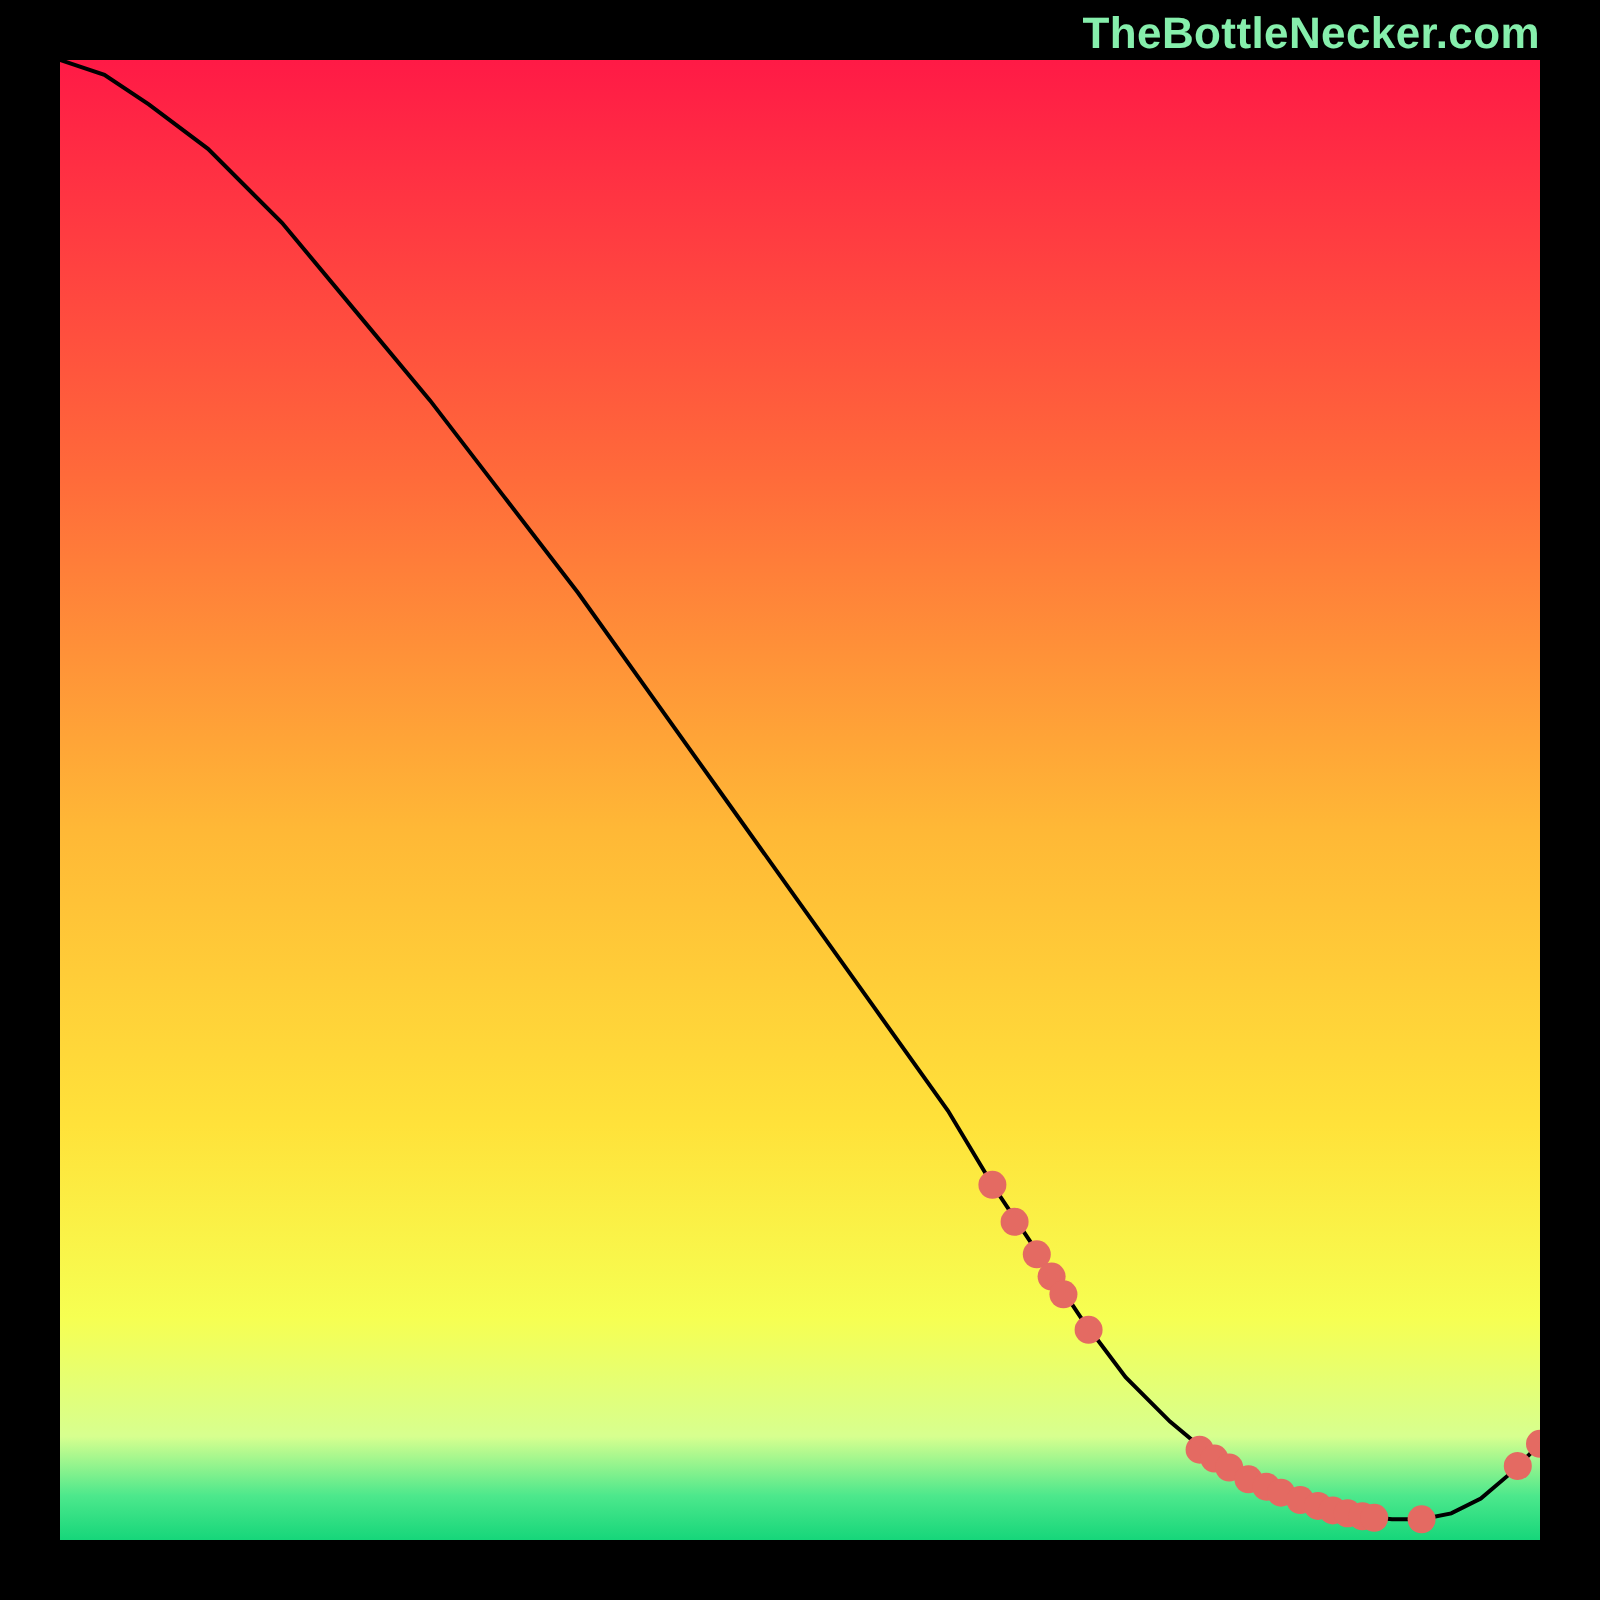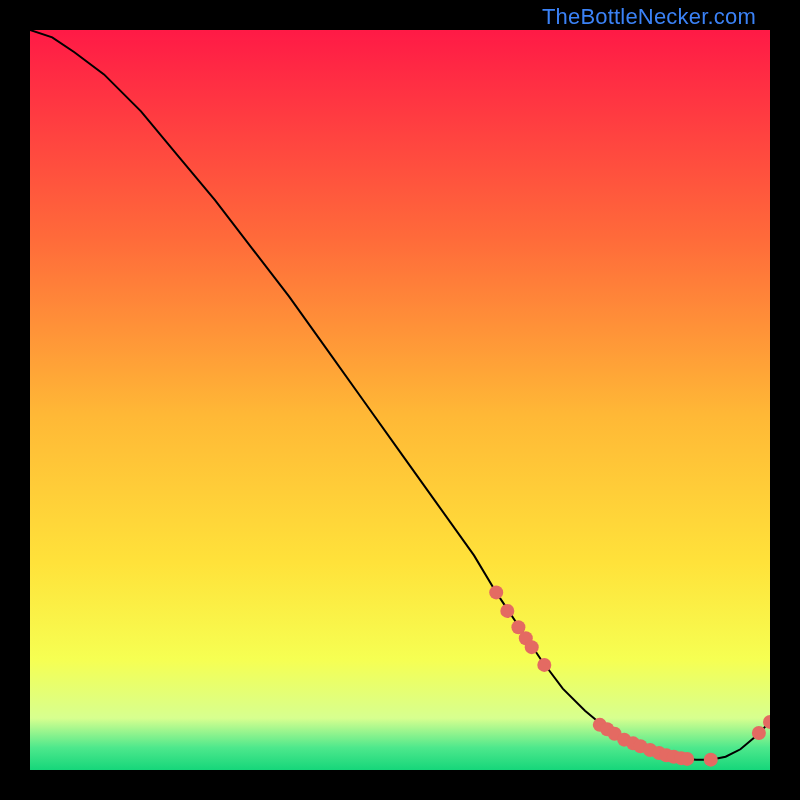--- a/index.html
+++ b/index.html
@@ -25,24 +25,24 @@
     height: 740px;
   }
   .plot svg {
     display: block;
     width: 740px;
     height: 740px;
   }
   .watermark {
     position: absolute;
     top: 4px;
-    right: 44px;
-    color: #3b82f6;
+    right: 30px;
+    color: #86efac;
     font-size: 22px;
-    font-weight: 400;
+    font-weight: 700;
     letter-spacing: 0.2px;
     user-select: none;
   }
 </style>
 </head>
 <body>
 
 <div class="stage">
 
   <div class="watermark">TheBottleNecker.com</div>

